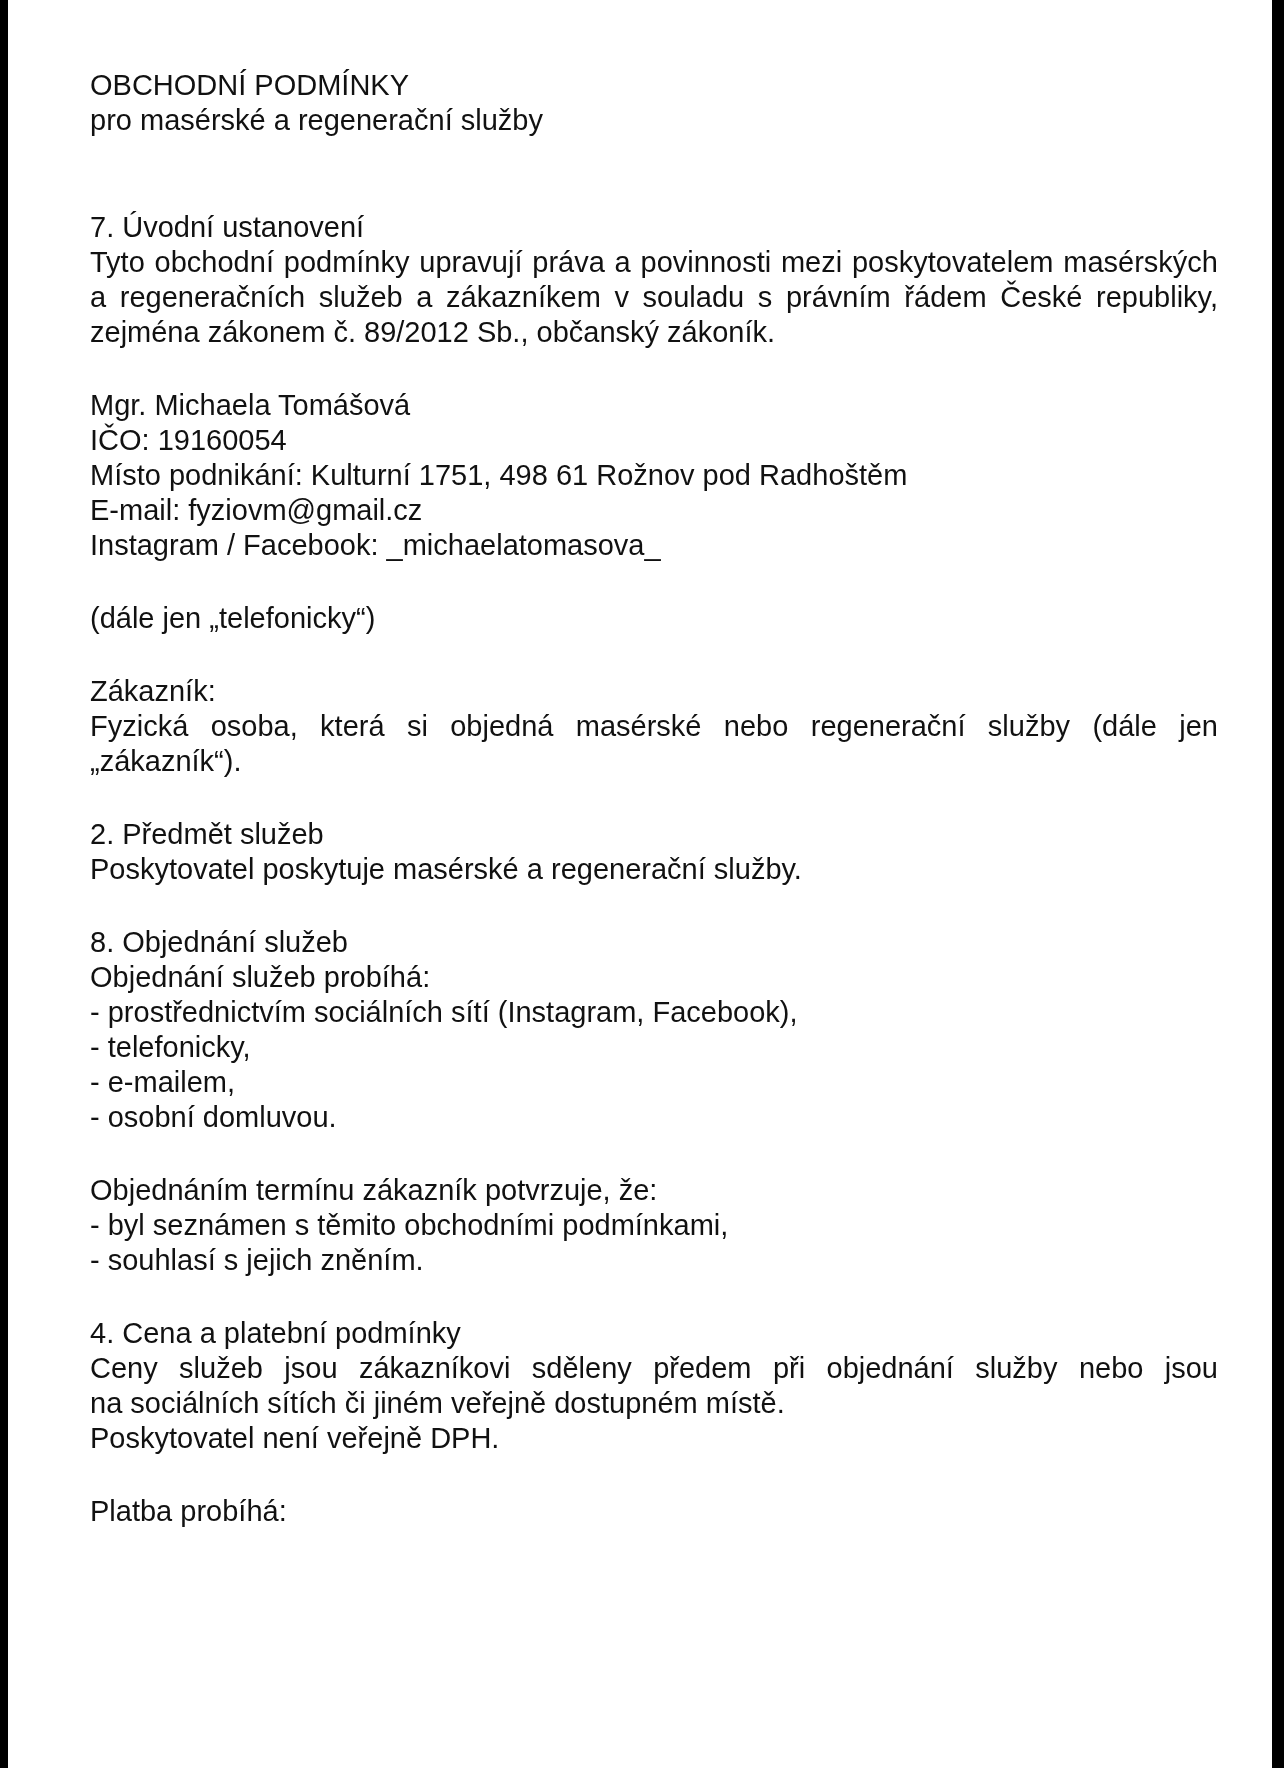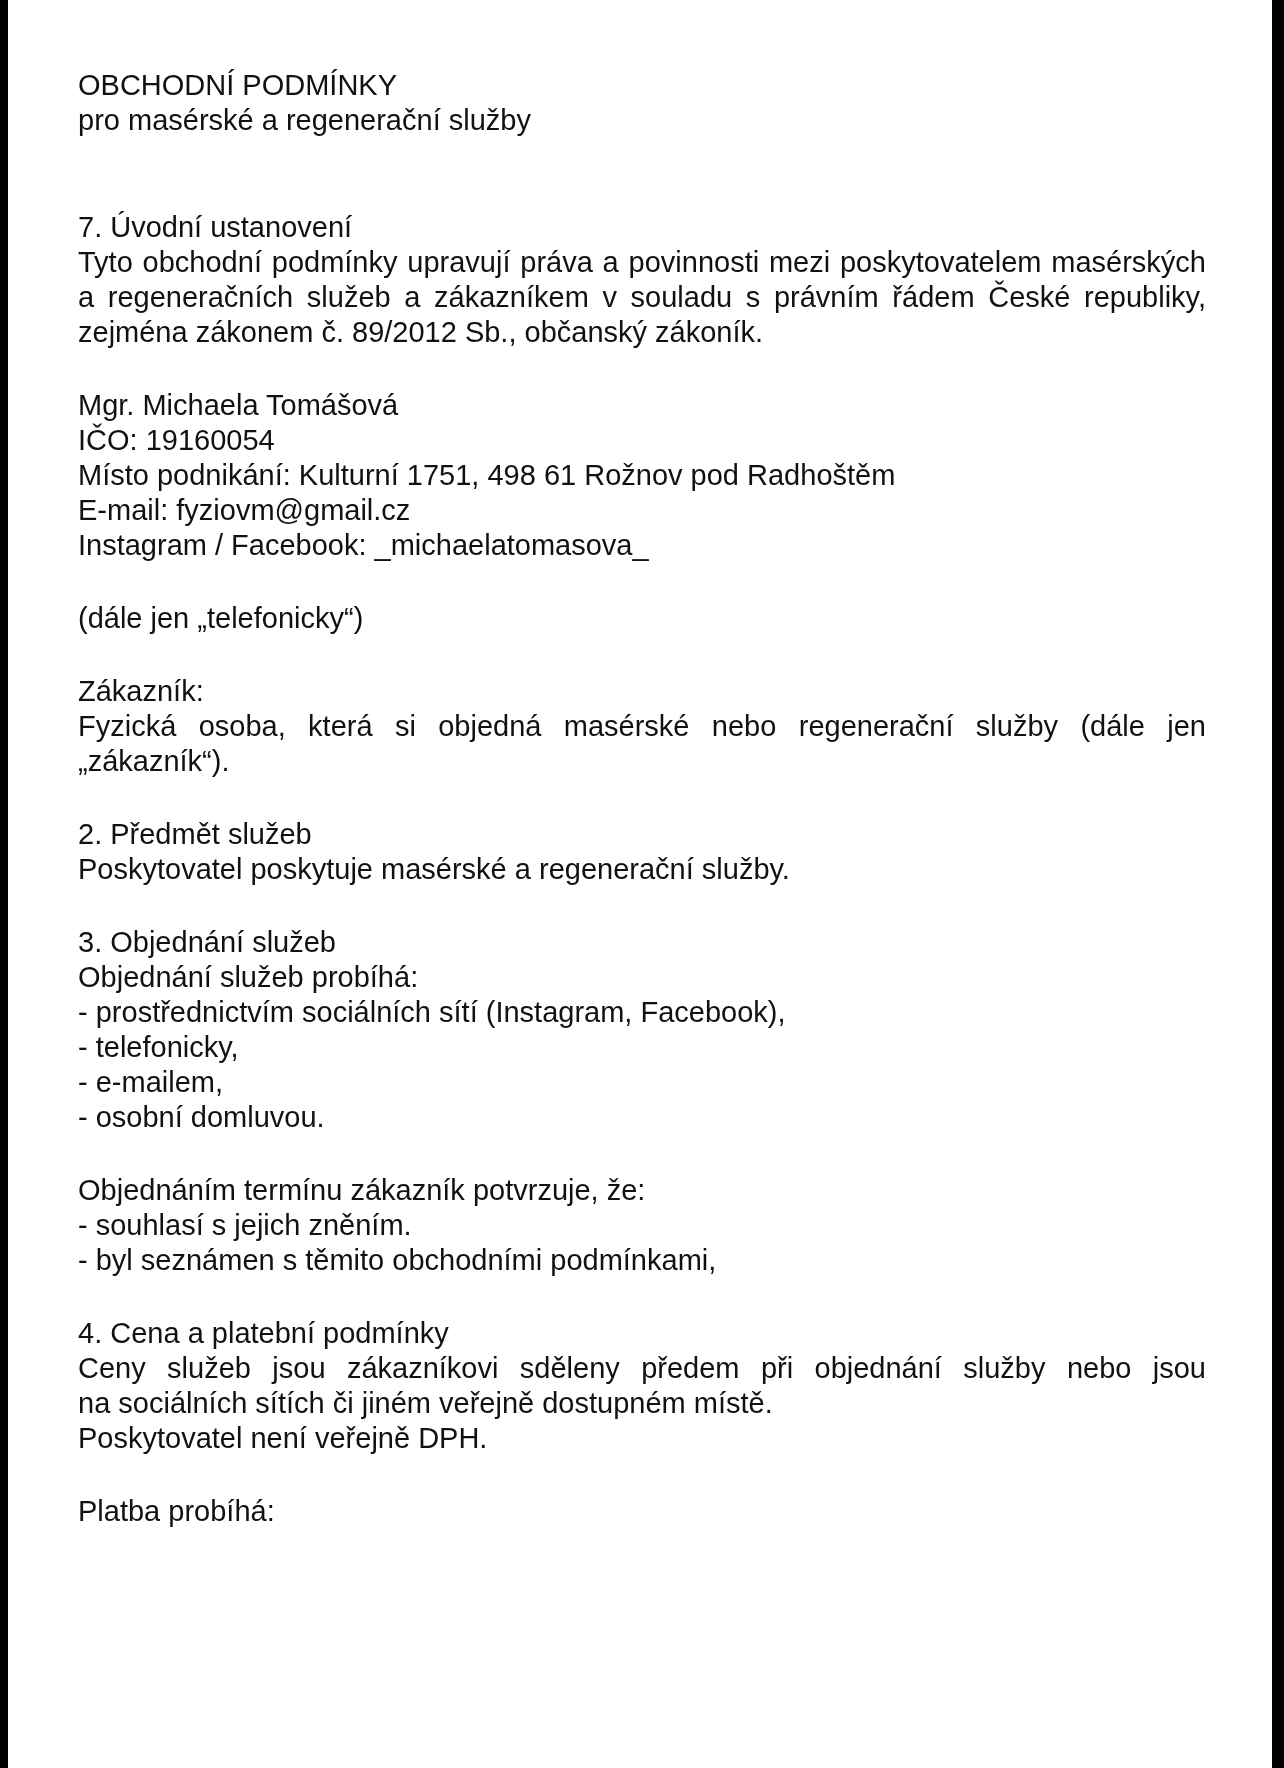--- a/index.html
+++ b/index.html
@@ -34,21 +34,21 @@
     background: #ffffff;
   }
   .content {
     box-sizing: content-box;
     padding-top: 68px;
     padding-left: 70px;
     width: 1128px;
     color: #111111;
     font-size: 29px;
   }
-  .doc-block { width: 1128px; }
+  .doc-block { width: 1128px; margin-left: 12px; }
   .line, .jline {
     height: 35px;
     line-height: 35px;
     white-space: nowrap;
   }
   .jline {
     white-space: normal;
     text-align: justify;
     text-align-last: justify;
     overflow: hidden;
@@ -92,32 +92,32 @@
         <div class="jline">Fyzická osoba, která si objedná masérské nebo regenerační služby (dále jen</div>
         <div class="line">„zákazník“).</div>
       </div>
       <div class="gap" style="height: 38px;"></div>
       <div class="doc-block">
         <div class="line">2. Předmět služeb</div>
         <div class="line">Poskytovatel poskytuje masérské a regenerační služby.</div>
       </div>
       <div class="gap" style="height: 38px;"></div>
       <div class="doc-block">
-        <div class="line">3. Objednání služeb</div>
+        <div class="line">8. Objednání služeb</div>
         <div class="line">Objednání služeb probíhá:</div>
         <div class="line">- prostřednictvím sociálních sítí (Instagram, Facebook),</div>
         <div class="line">- telefonicky,</div>
         <div class="line">- e-mailem,</div>
         <div class="line">- osobní domluvou.</div>
       </div>
       <div class="gap" style="height: 38px;"></div>
       <div class="doc-block">
         <div class="line">Objednáním termínu zákazník potvrzuje, že:</div>
+        <div class="line">- byl seznámen s těmito obchodními podmínkami,</div>
         <div class="line">- souhlasí s jejich zněním.</div>
-        <div class="line">- byl seznámen s těmito obchodními podmínkami,</div>
       </div>
       <div class="gap" style="height: 38px;"></div>
       <div class="doc-block">
         <div class="line">4. Cena a platební podmínky</div>
         <div class="jline">Ceny služeb jsou zákazníkovi sděleny předem při objednání služby nebo jsou zveřejněny</div>
         <div class="line">na sociálních sítích či jiném veřejně dostupném místě.</div>
         <div class="line">Poskytovatel není veřejně DPH.</div>
       </div>
       <div class="gap" style="height: 38px;"></div>
       <div class="doc-block">

